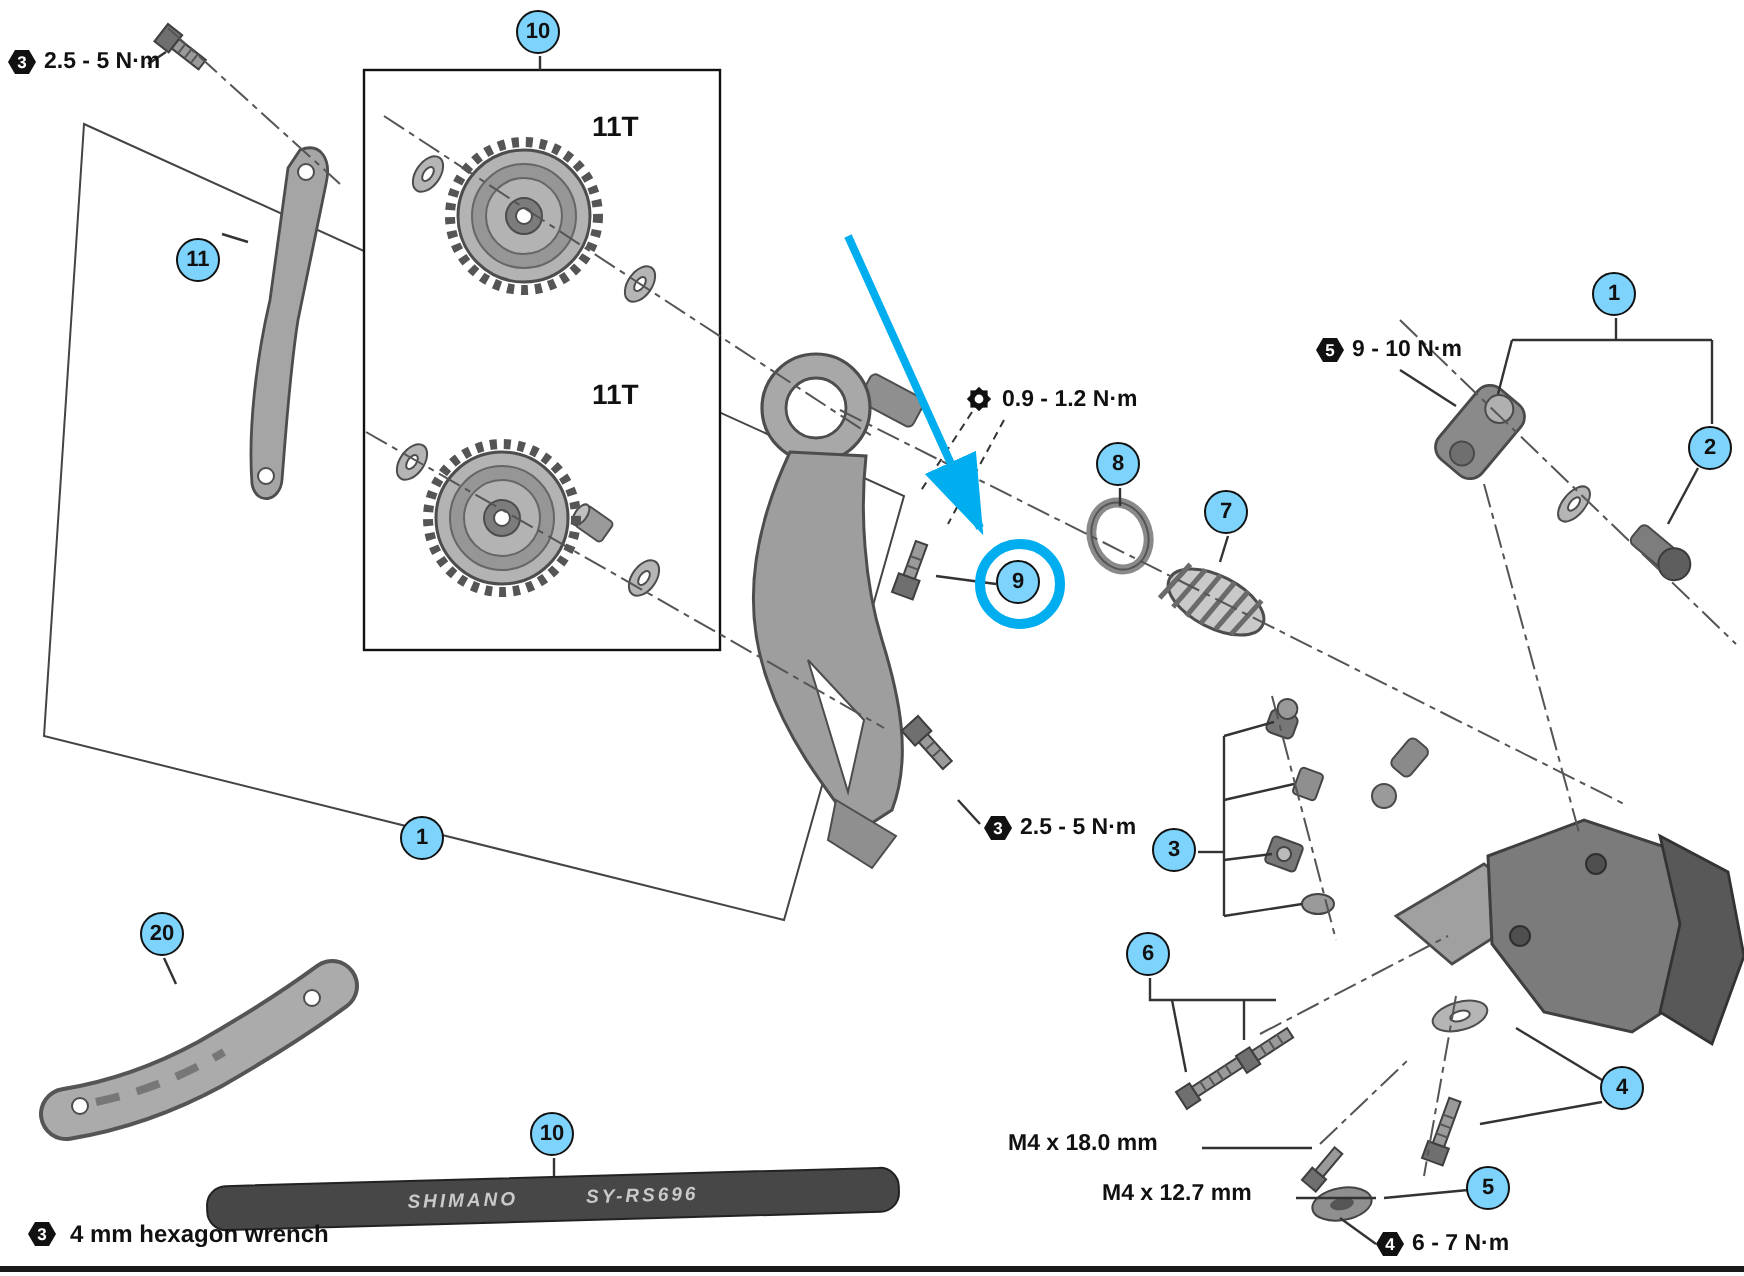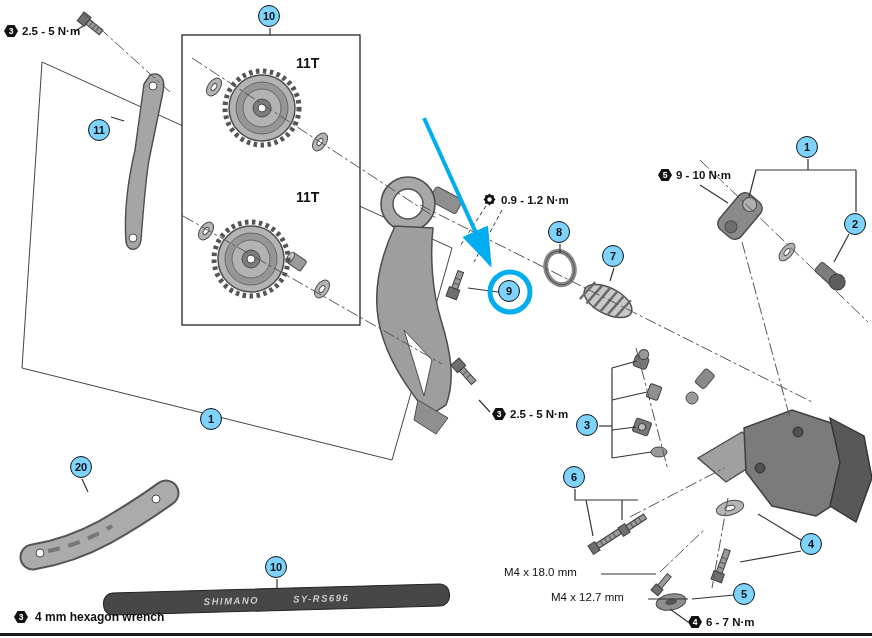--- a/index.html
+++ b/index.html
@@ -9,21 +9,21 @@
   .callout{position:absolute;width:20px;height:20px;border:1.6px solid #111;border-radius:50%;
            background:#7dd3fc;display:flex;align-items:center;justify-content:center;
            font-size:11px;font-weight:bold;line-height:1;z-index:5;}
   .torque{position:absolute;display:flex;align-items:center;gap:4px;font-size:11.5px;
           font-weight:bold;white-space:nowrap;z-index:6;}
   .hex{width:14px;height:12px;background:#111;color:#fff;font-size:8.5px;font-weight:bold;
        display:flex;align-items:center;justify-content:center;
        clip-path:polygon(25% 0,75% 0,100% 50%,75% 100%,25% 100%,0 50%);flex:0 0 auto;}
   .part-label{position:absolute;font-weight:bold;white-space:nowrap;z-index:6;}
   .lbl-11t{font-size:14px;text-align:right;}
-  .lbl-m4{font-size:11.5px;font-weight:normal;}
+  .lbl-m4{font-size:11.5px;font-weight:bold;}
   .bar14{position:absolute;left:103px;top:588px;width:345px;height:21px;background:#474747;
          border:1px solid #222;border-radius:10px;transform:rotate(-1.6deg);
          display:flex;align-items:center;justify-content:center;gap:34px;z-index:4;}
   .bar14 span{color:#c9c9c9;font-size:9.5px;font-weight:bold;letter-spacing:1.5px;font-style:italic;}
   .legend{position:absolute;left:14px;top:610px;display:flex;align-items:center;gap:7px;
           font-size:12px;font-weight:bold;z-index:6;}
   .bottom-rule{position:absolute;left:0;top:633px;width:872px;height:3px;background:#1a1a1a;z-index:6;}
 </style>
 </head>
 <body>

